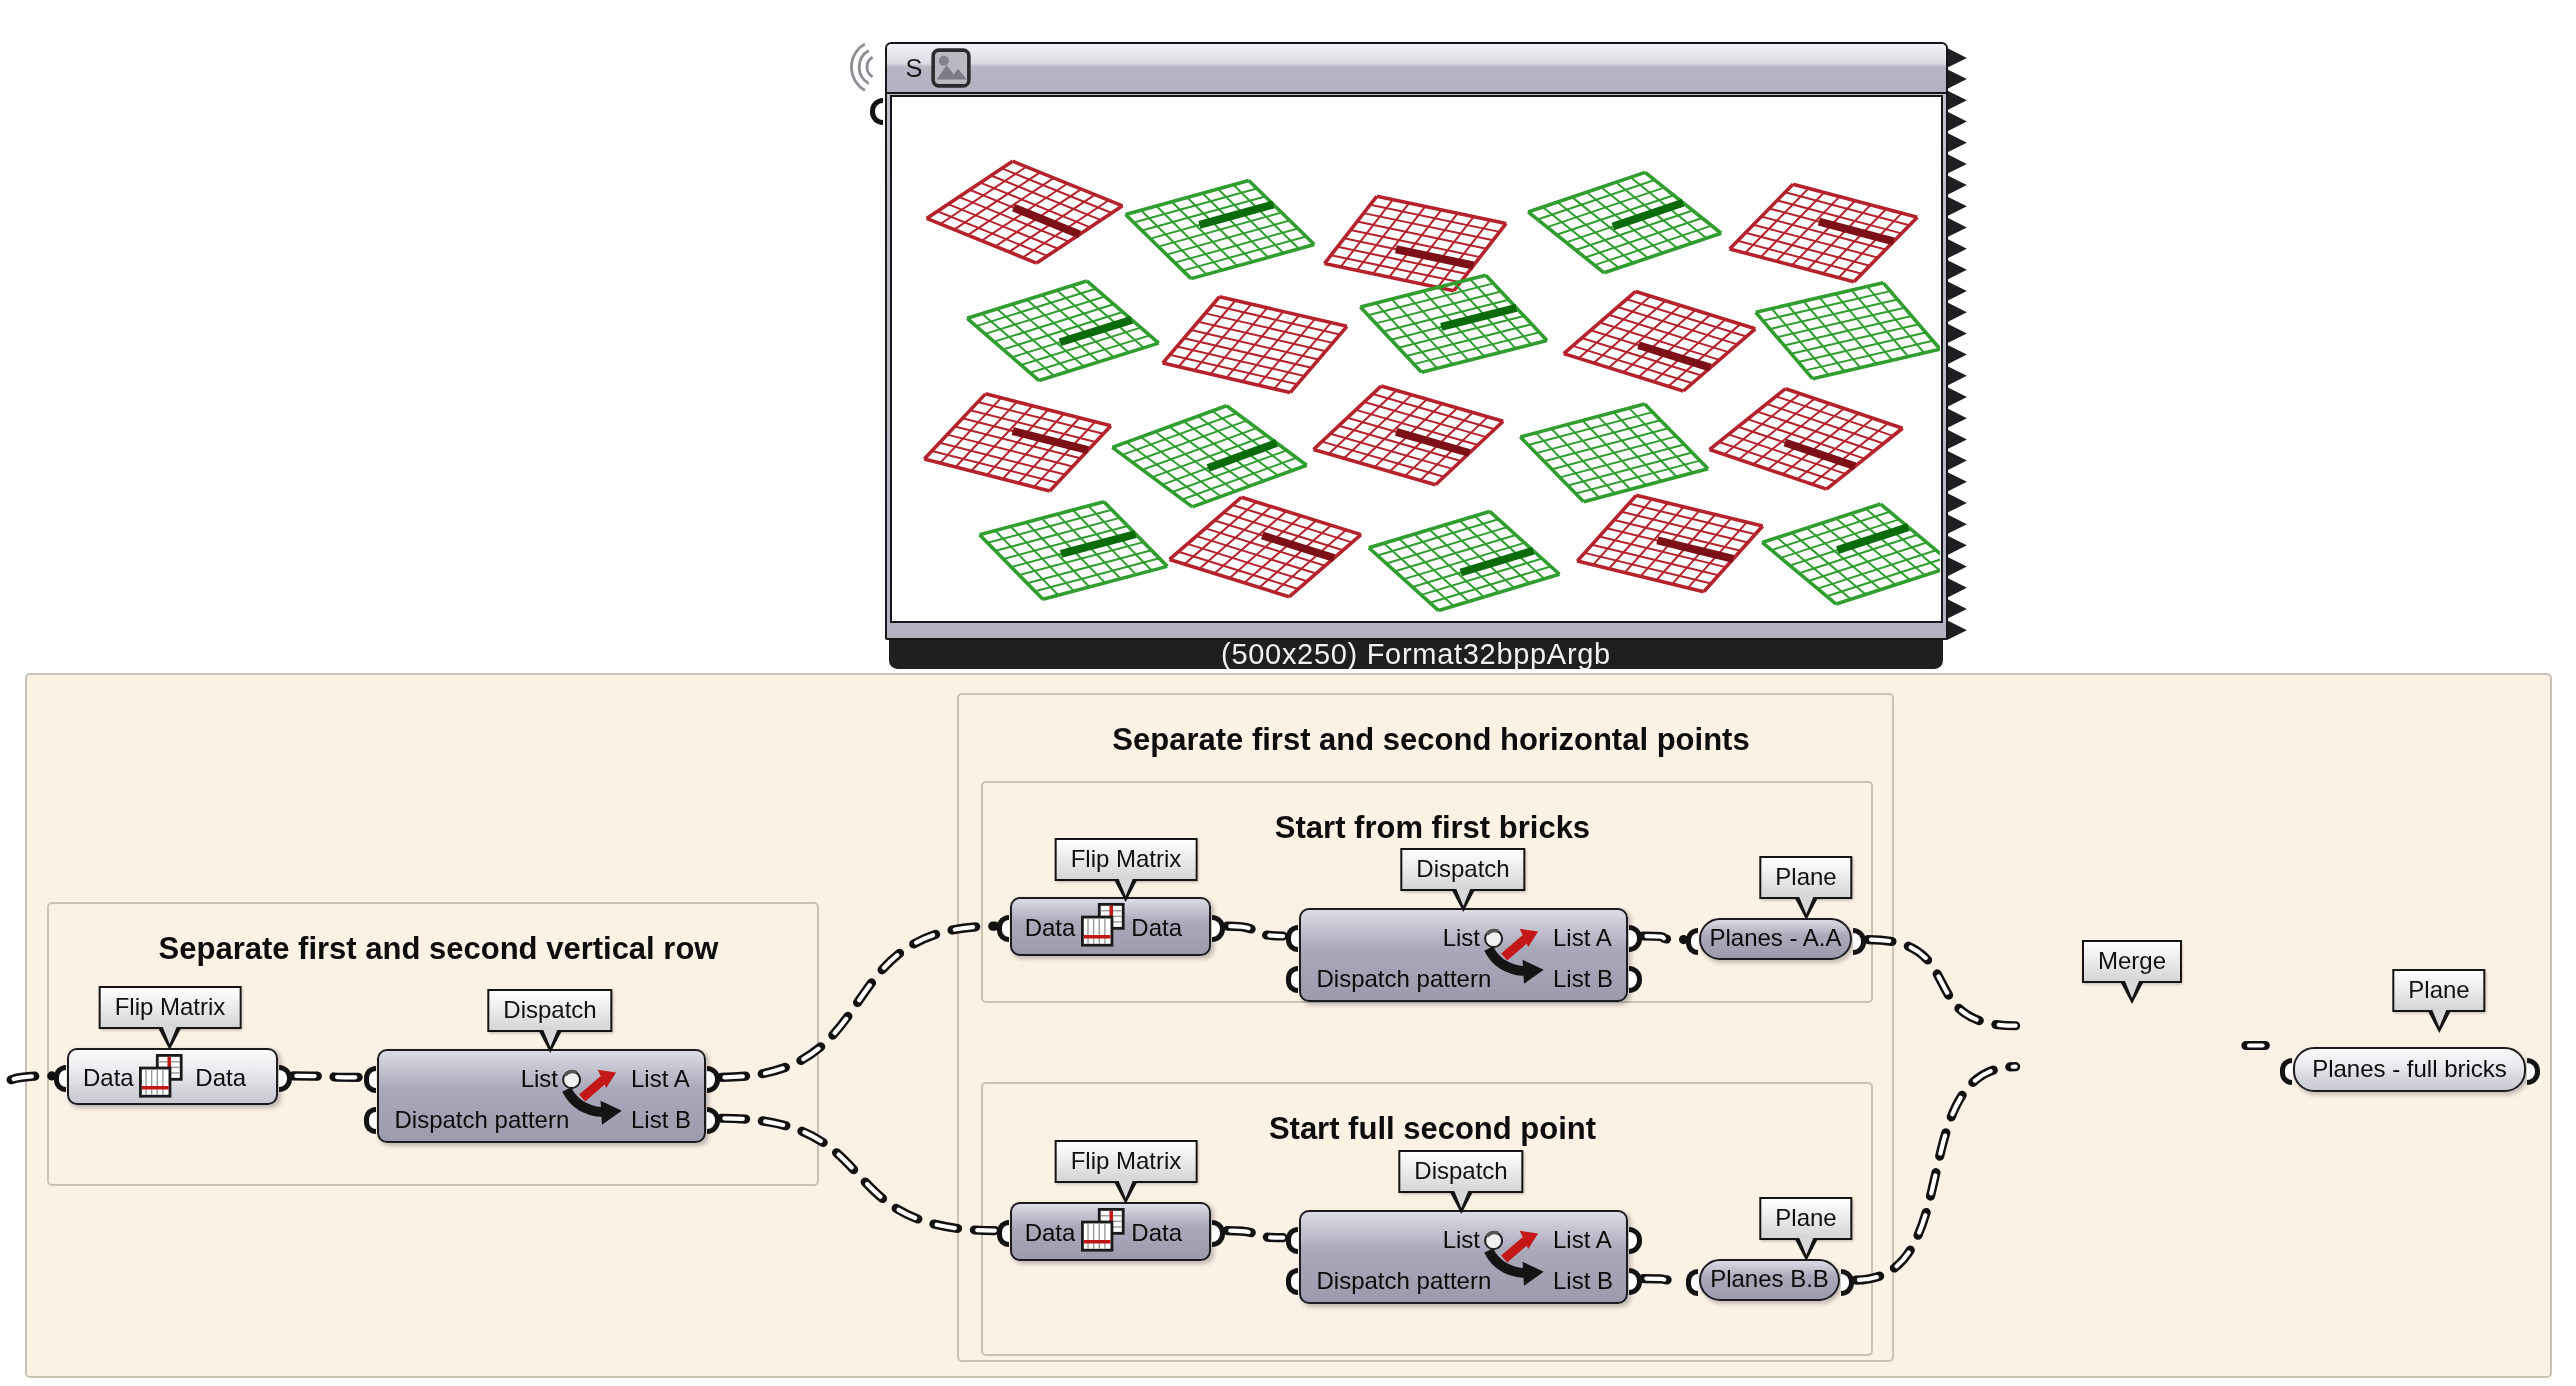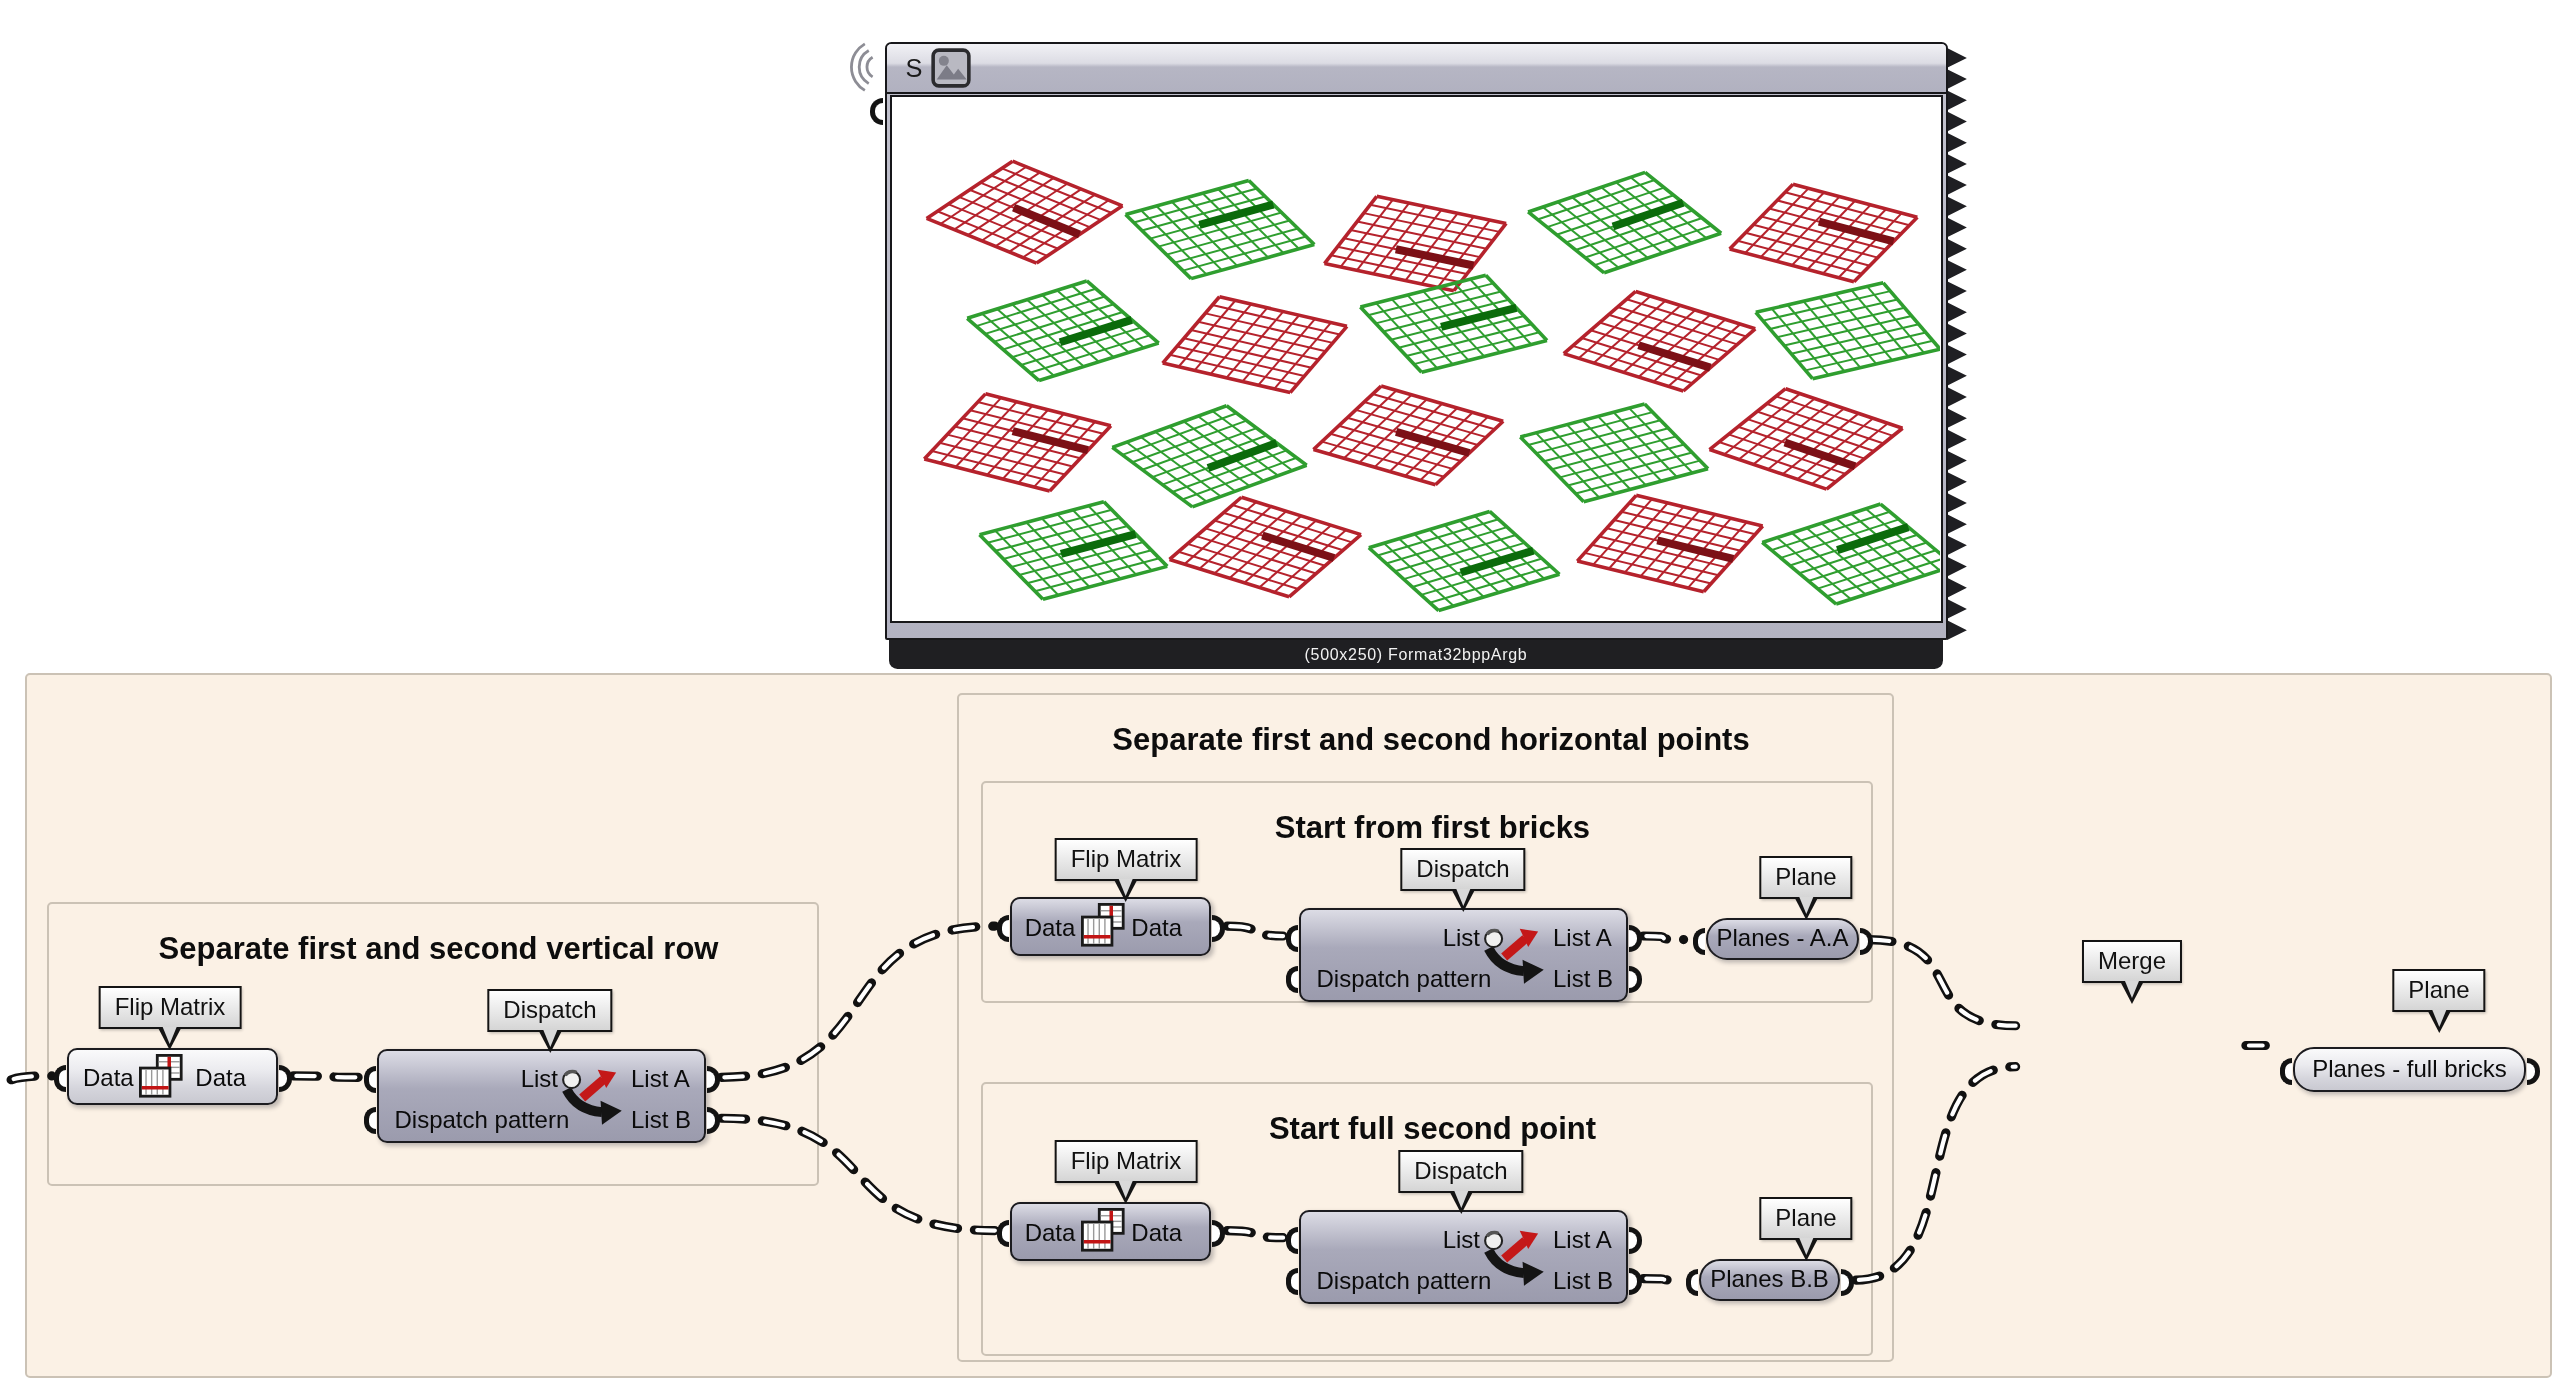--- a/index.html
+++ b/index.html
@@ -88,21 +88,21 @@
   #img-area{
     position:absolute;left:2.8px;top:51px;width:1053px;height:528px;
     background:#ffffff;border:2.1px solid #17171a;box-sizing:border-box;
   }
   #preview-svg{position:absolute;left:0;top:0;}
   #caption-bar{
     position:absolute;left:889px;top:640px;width:1054px;height:29px;
     background:#1f1f22;border-radius:0 0 8.5px 8.5px;z-index:5;
     display:flex;align-items:center;justify-content:center;
   }
-  #caption-text{color:#f2f2f2;font-size:16px;letter-spacing:0.7px;}
+  #caption-text{color:#f2f2f2;font-size:29px;letter-spacing:0.7px;}
 </style>
 </head>
 <body>
 
 <div id="canvas">
 
   <div class="group" id="g-big" style="left:25px;top:673px;width:2527px;height:705px;"></div>
 
   <div class="group" id="g-left" style="left:47px;top:902px;width:772px;height:284px;">
     <div class="group-title">Separate first and second vertical row</div>
@@ -228,21 +228,21 @@
       <path d="M6 16 A 12 12 0 0 1 22 12" stroke="#555" stroke-width="5" fill="none"></path>
     </svg>
     <span class="nlabel" style="left:252px;top:28px">List A</span>
     <span class="nlabel" style="left:252px;top:69px">List B</span>
   <div class="pin" style="top: 15px;"></div>
       <div class="pin" style="top: 56px;"></div>
       <div class="pout" style="top: 15px;"></div>
       <div class="pout" style="top: 56px;"></div>
     </div>
 
-  <div class="node dark capsule" id="planes-aa" style="left: 1699px; top: 918px; width: 153px; height: 42px; margin-left: 7px;">
+  <div class="node dark capsule" id="planes-aa" style="left: 1699px; top: 918px; width: 153px; height: 42px;">
     <span class="clabel">Planes - A.A</span>
   <div class="pin" style="top: 7.8px;"></div>
       <div class="pout" style="top: 7.8px;"></div>
     </div>
 
   <div class="node dark" id="flip-2" style="left: 1010px; top: 1202px; width: 201px; height: 59px;">
     <span class="nlabel" style="left:12.7px;top:29px">Data</span>
     <svg class="icon" style="left:68px;top:4.2px" width="47" height="45" viewBox="0 0 66 64">
       <rect x="27" y="2" width="34" height="34" fill="#ffffff" stroke="#1a1a1a" stroke-width="4"></rect>
       <g stroke="#9a9a9a" stroke-width="2">

